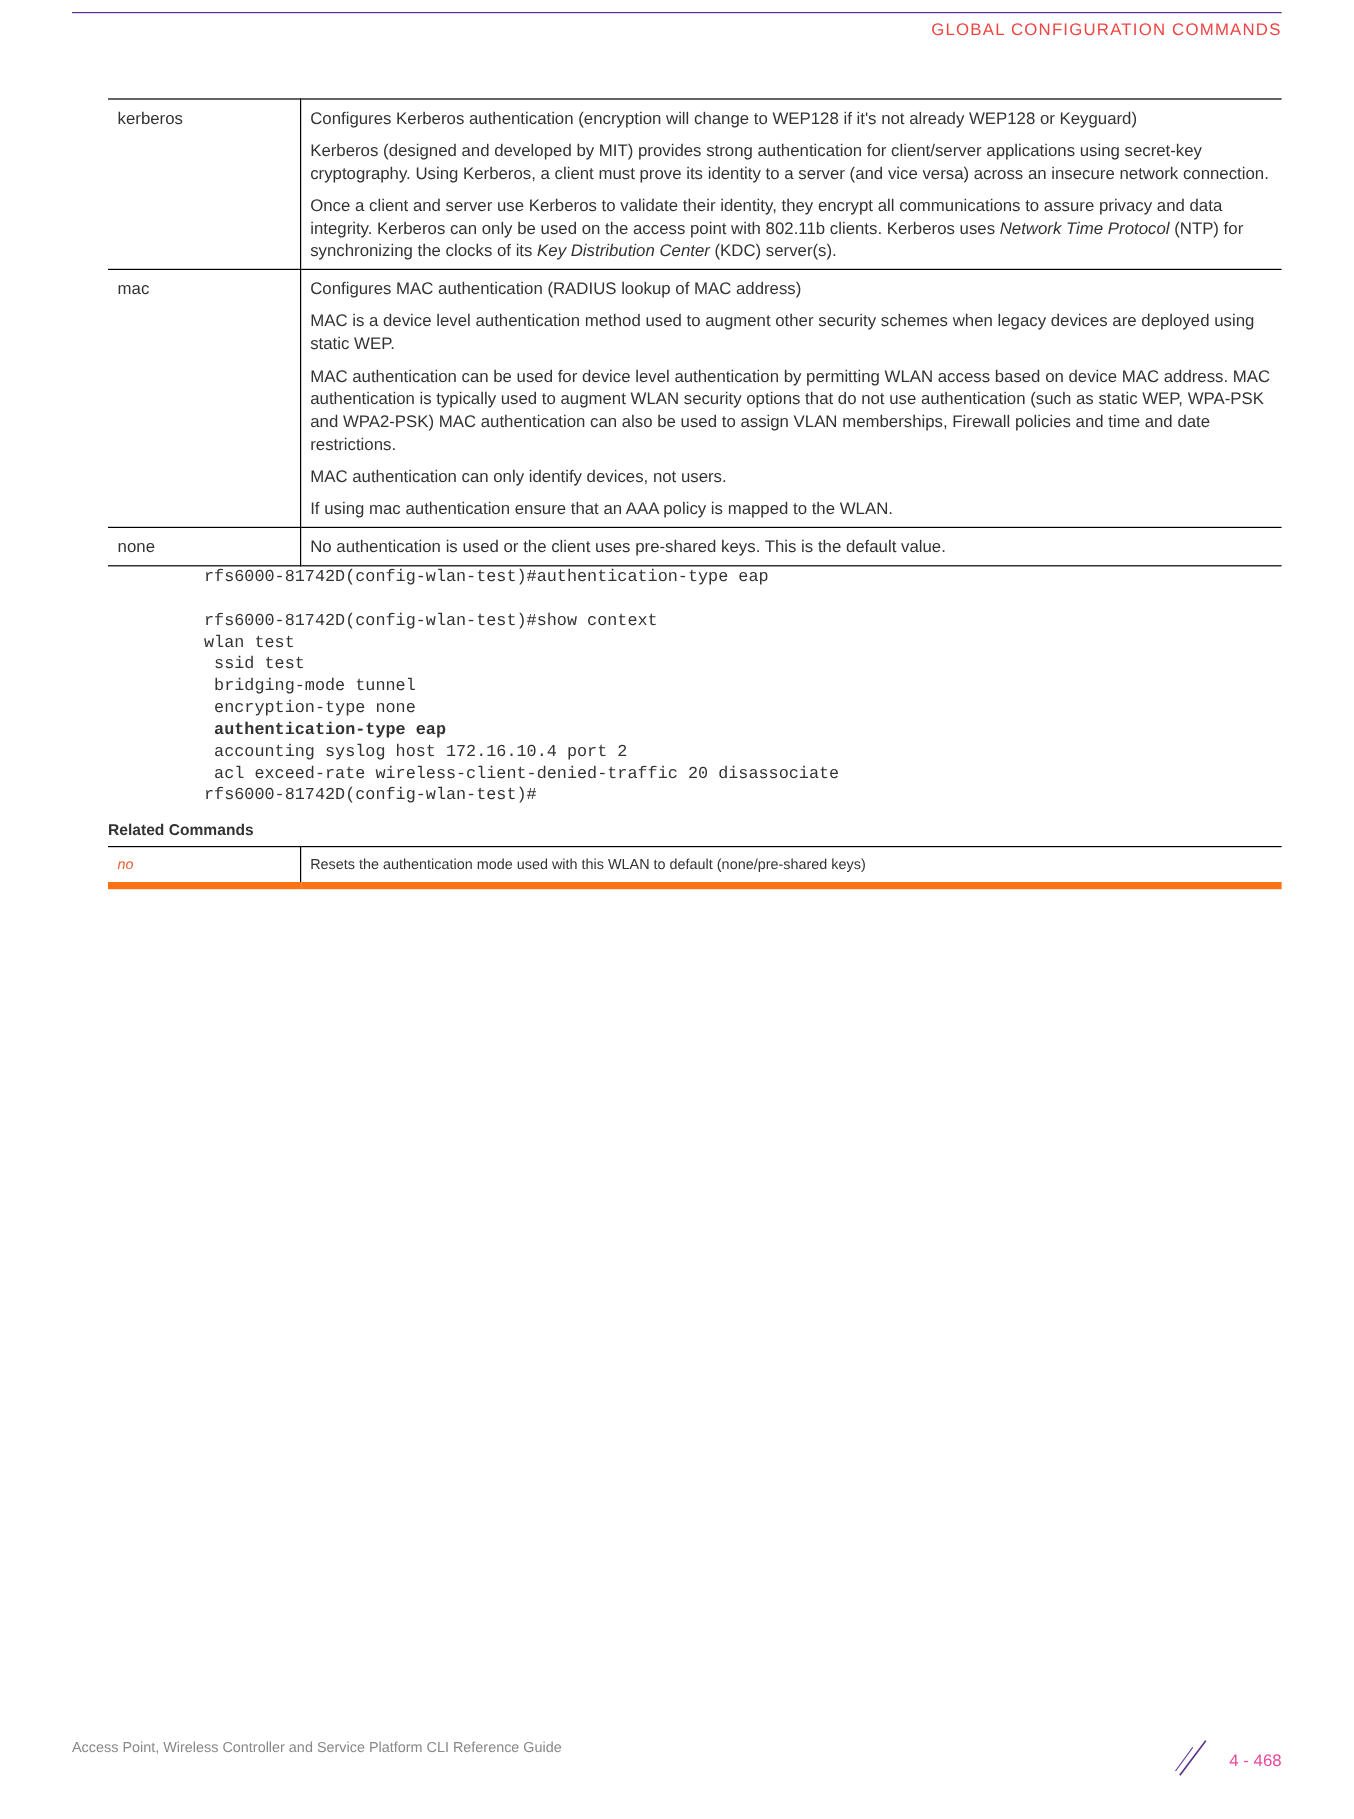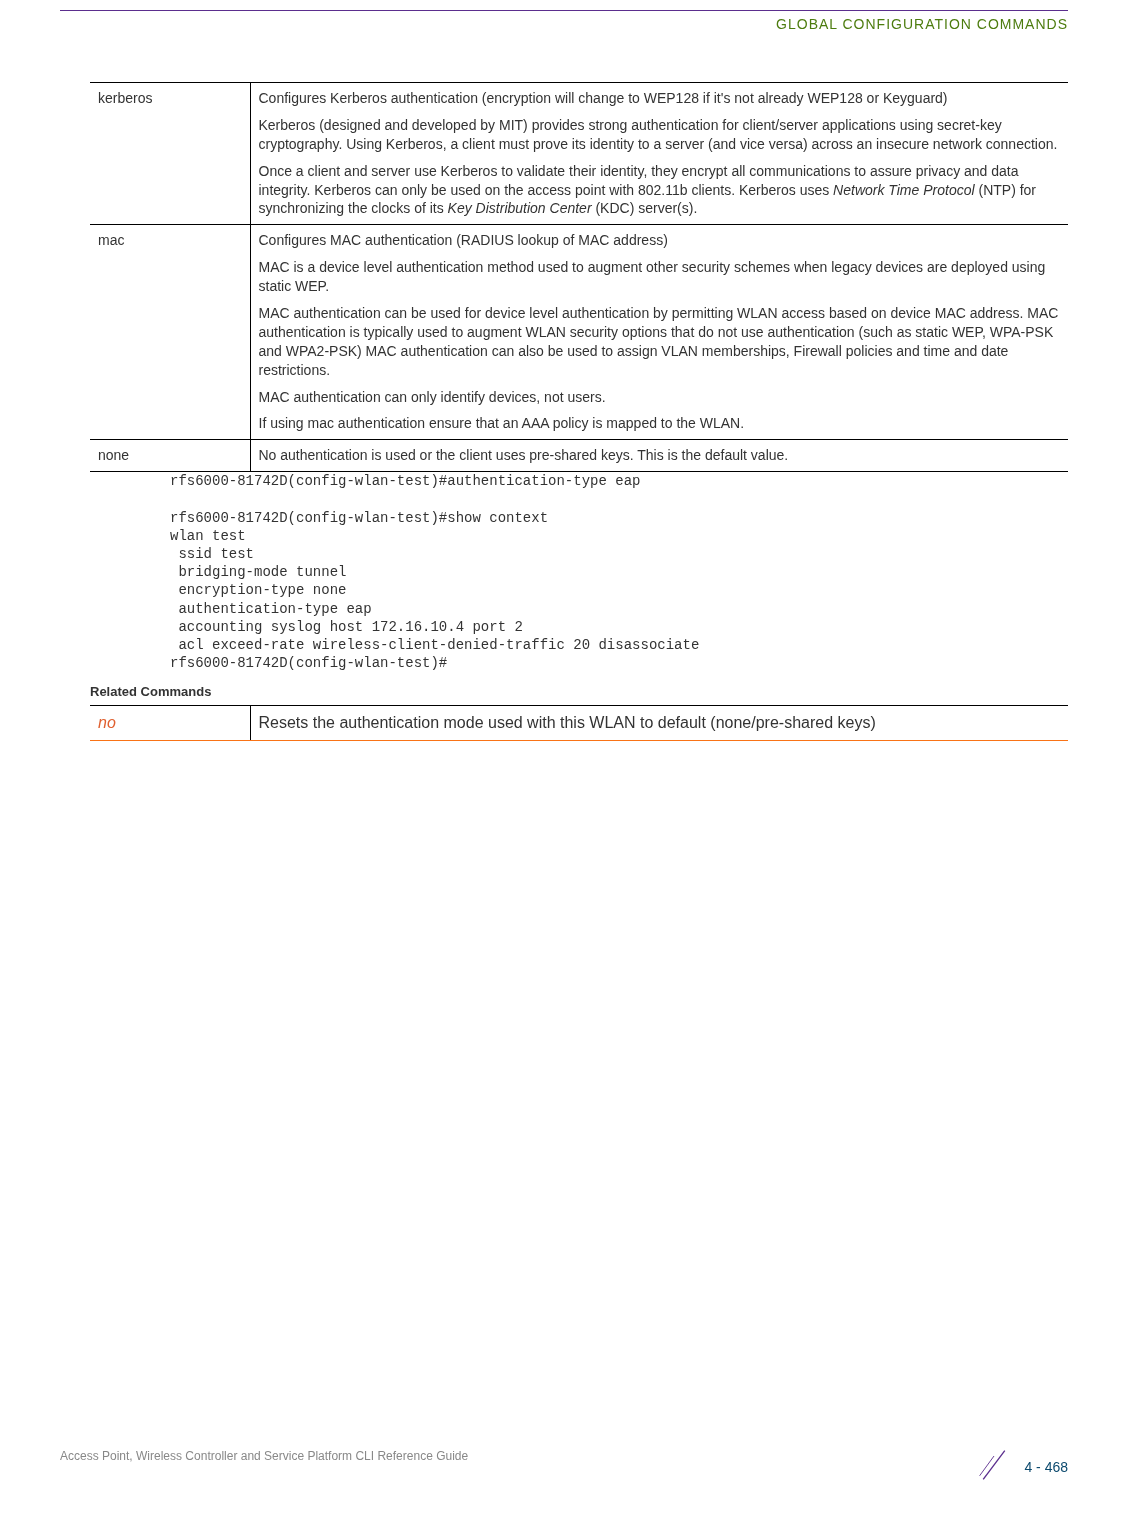--- a/index.html
+++ b/index.html
@@ -18,21 +18,21 @@
     }
     .page {
       padding: 0 60px 0 60px;
     }
     .header-line {
       border-top: 1px solid #5b2e8e;
       margin: 10px 0 5px 0;
     }
     .header-text {
       text-align: right;
-      color: #4d7c0f;
+      color: #ef4444;
       font-size: 14px;
       letter-spacing: 1px;
       font-weight: 300;
       padding-right: 0;
       margin-bottom: 50px;
     }
     table.params {
       width: 100%;
       border-collapse: collapse;
       margin-left: 30px;
@@ -66,34 +66,34 @@
     }
     .code-block {
       font-family: "Courier New", monospace;
       font-size: 14px;
       white-space: pre;
       margin-left: 110px;
       line-height: 1.3;
       margin-bottom: 12px;
     }
     .code-block .bold {
-      font-weight: normal;
+      font-weight: bold;
       text-align: right;
     }
     table.related {
       width: calc(100% - 30px);
       margin-left: 30px;
       border-collapse: collapse;
     }
     table.related td {
       border-top: 1px solid #000;
-      border-bottom: 1px solid #f97316;
+      border-bottom: 6px solid #f97316;
       padding: 6px 8px;
       vertical-align: top;
-      font-size: 16px;
+      font-size: 12px;
       line-height: 1.35;
     }
     table.related td.left {
       width: 160px;
       border-right: 1px solid #000;
       color: #e06030;
       font-style: italic;
     }
     .footer {
       position: absolute;
@@ -107,21 +107,21 @@
       font-size: 12px;
       display: inline-block;
     }
     .footer-right {
       float: right;
       display: flex;
       align-items: center;
       gap: 12px;
     }
     .page-num {
-      color: #0c4a6e;
+      color: #ec4899;
       font-size: 14px;
     }
     .slash-icon svg {
       width: 36px;
       height: 36px;
     }
   </style>
 </head>
 <body>
 

